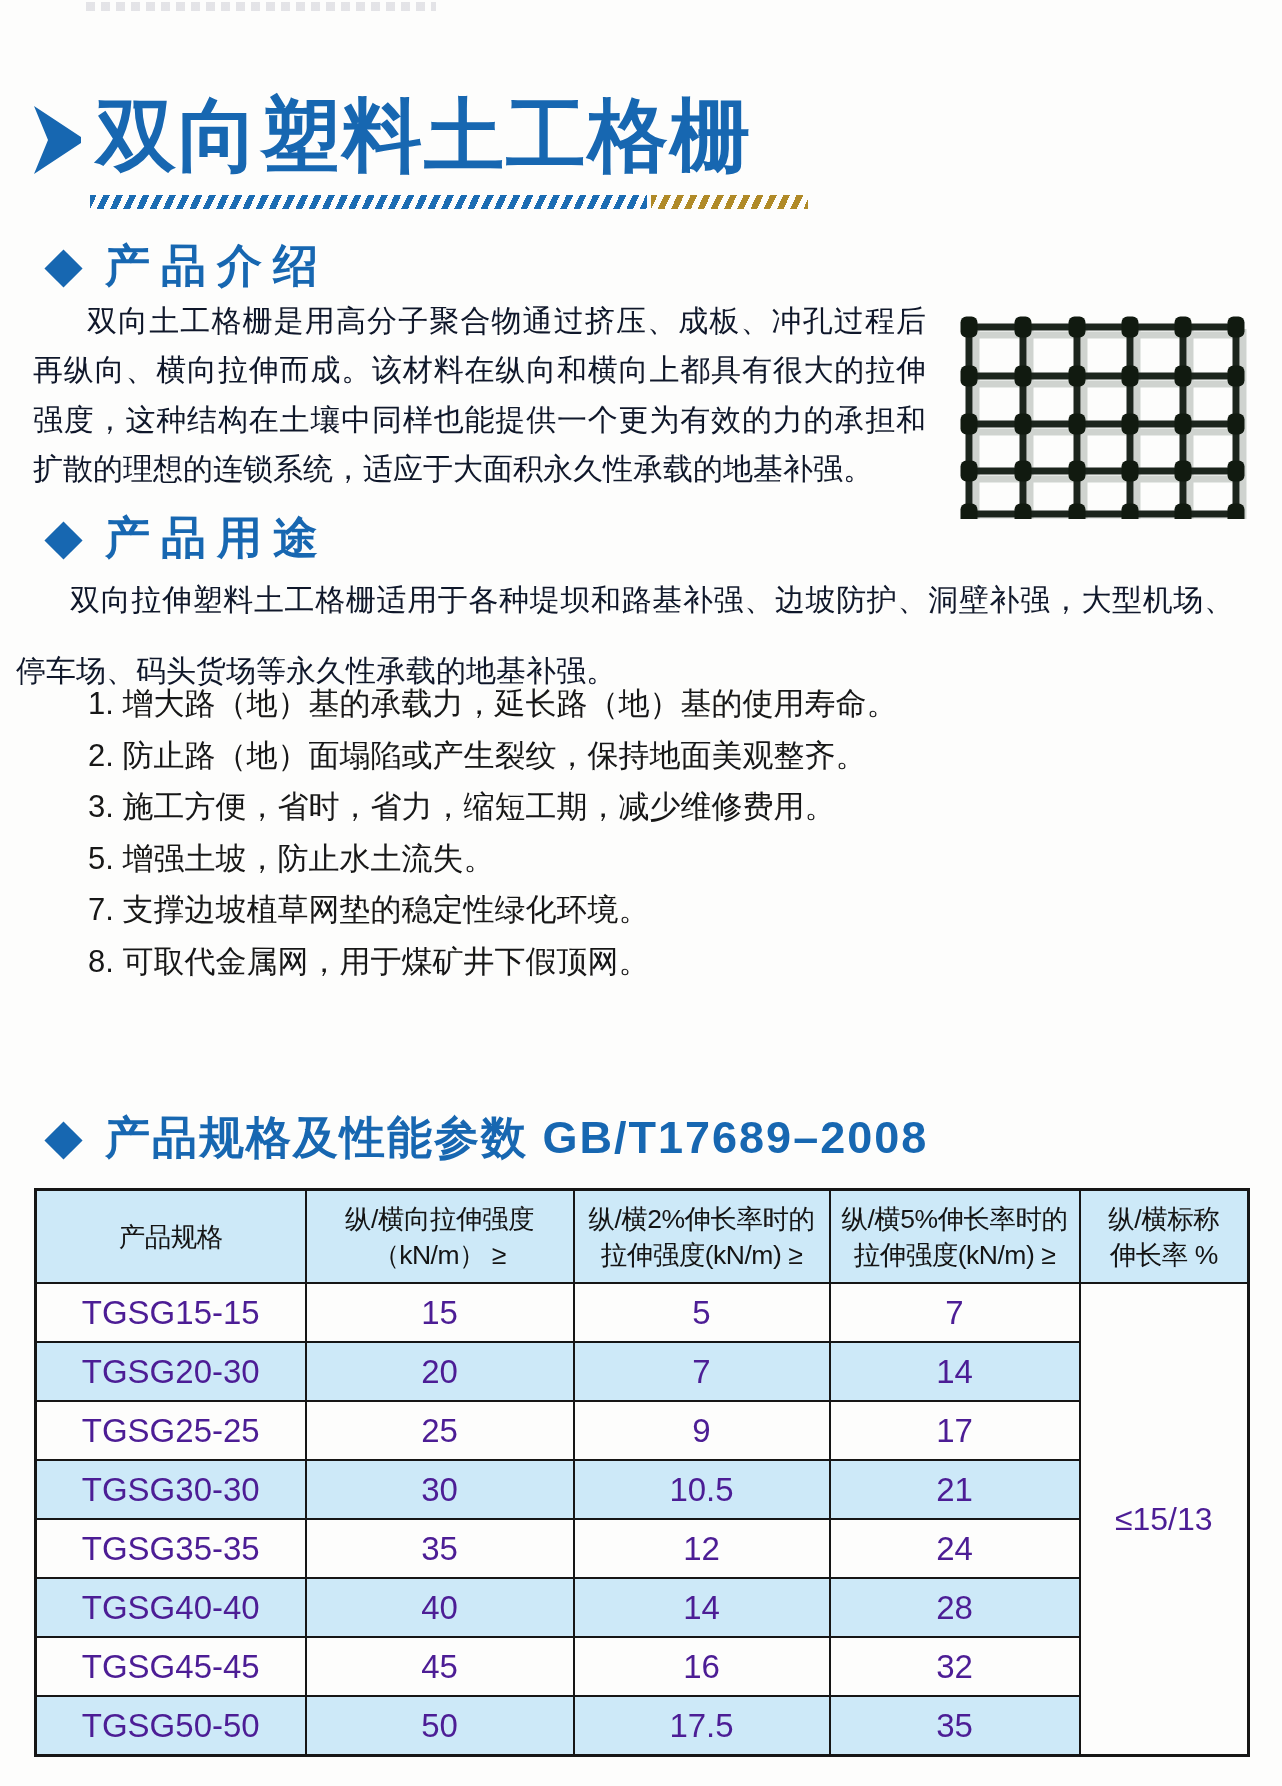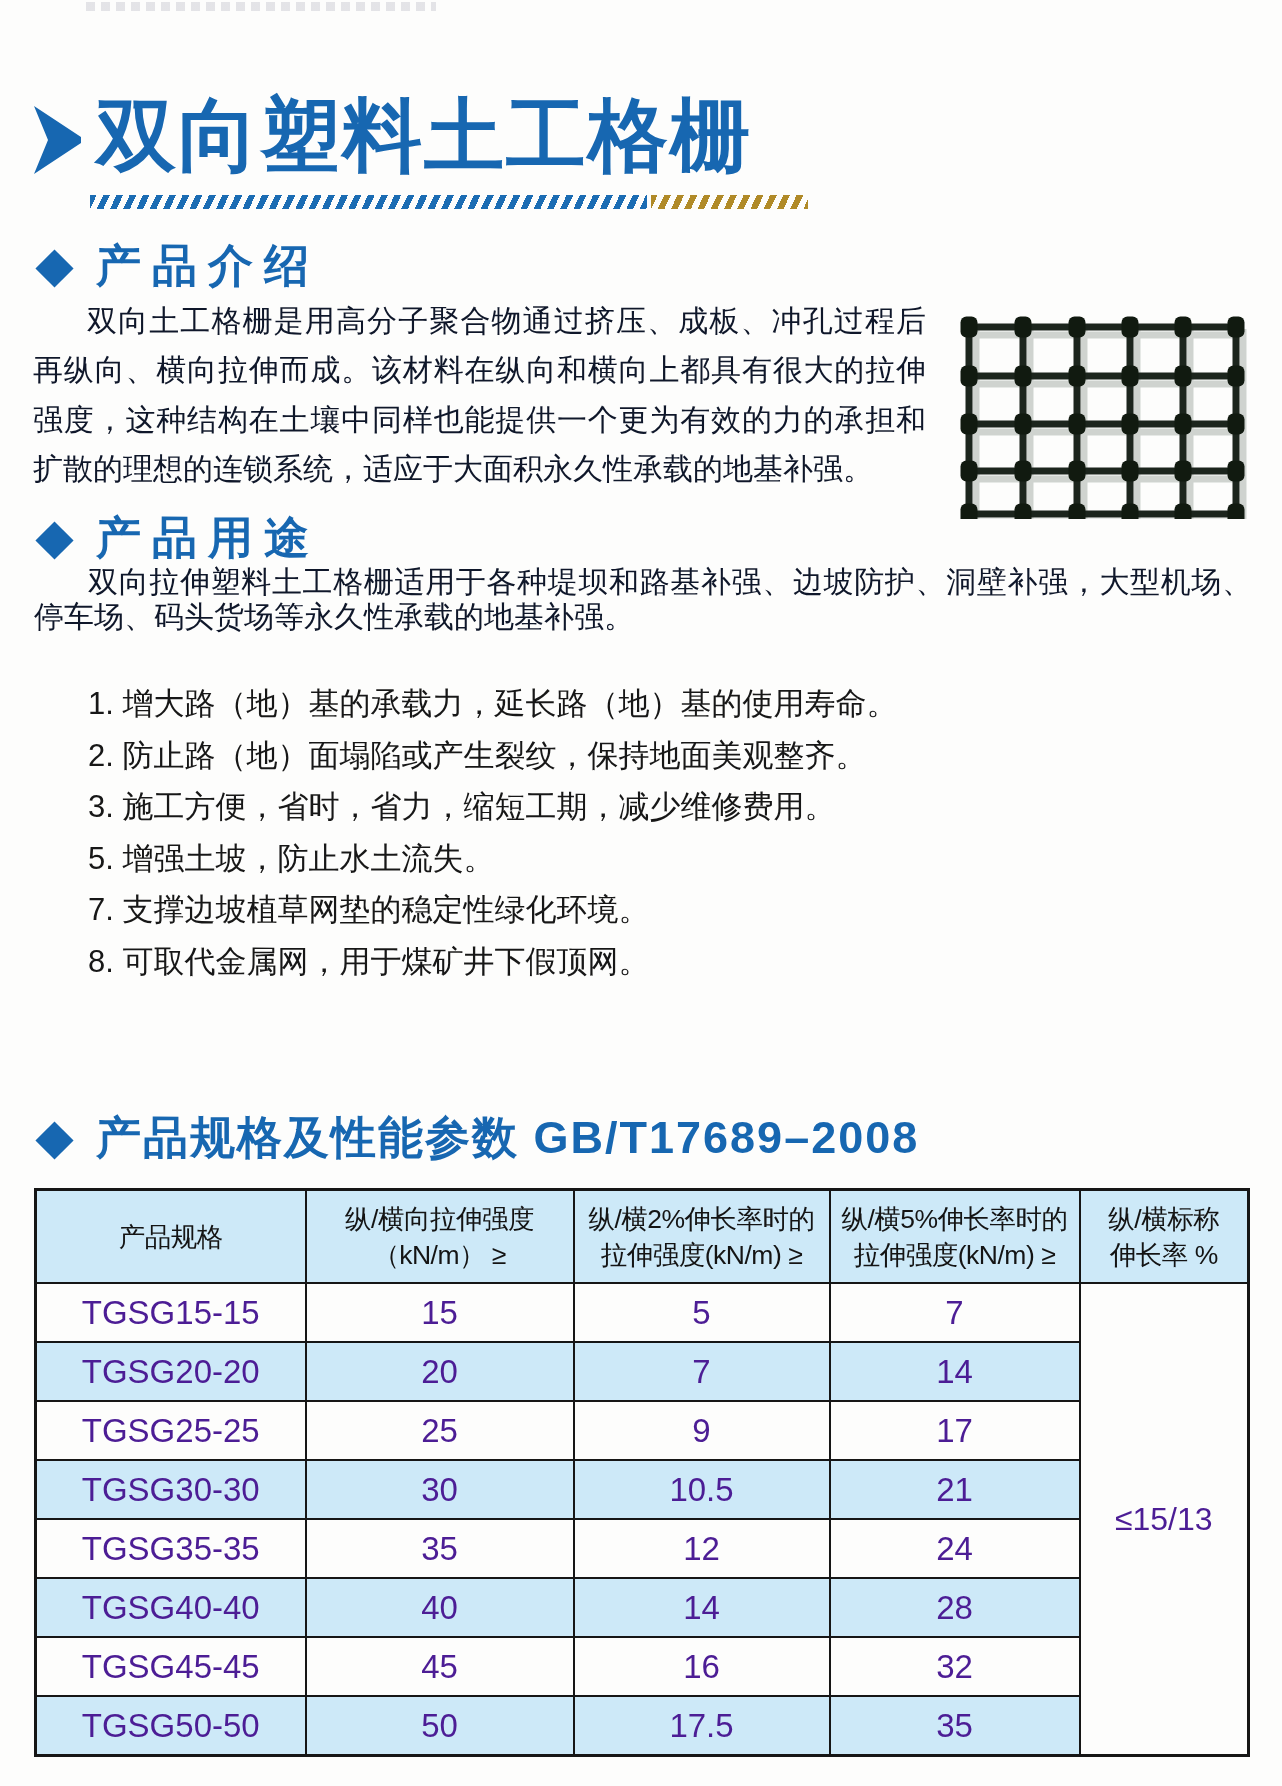--- a/index.html
+++ b/index.html
@@ -18,31 +18,31 @@
   .title-arrow{width:50px;height:68px;margin-top:22px;flex:0 0 auto;}
   .page-title{
     margin:0 0 0 12px;font-family:"Liberation Serif","DejaVu Serif",serif;
     font-weight:bold;font-size:80px;line-height:104px;letter-spacing:2px;color:#1767b1;
   }
   .stripe-row{position:absolute;top:195px;left:90px;height:14px;font-size:0;}
   .stripe{display:inline-block;height:14px;vertical-align:top;}
   .stripe.blue{width:557px;background:repeating-linear-gradient(115deg,#1b6cb3 0 6px,#fdfdfc 6px 12px);}
   .stripe.gold{width:157px;margin-left:4px;background:repeating-linear-gradient(115deg,#b08a28 0 6px,#fdfdfc 6px 12px);}
   
-  .sec-head{position:absolute;left:35px;display:flex;align-items:center;}
+  .sec-head{position:absolute;left:44px;display:flex;align-items:center;}
   .diamond{width:27px;height:27px;background:#1767b1;transform:rotate(45deg);margin:4px 14px 0 6px;flex:0 0 auto;}
   .sec-head h2{margin:0 0 0 14px;font-size:45px;line-height:52px;font-weight:bold;color:#1767b1;letter-spacing:11px;white-space:nowrap;}
   .sec-head.specs h2{letter-spacing:2px;}
   
   .intro-row{position:absolute;top:296px;left:33px;width:1216px;display:flex;}
   .body-text{font-size:30px;line-height:49.4px;text-align:justify;text-justify:inter-ideograph;color:#0f172a;}
   .intro-text{width:893px;text-indent:54px;}
   .photo{margin:17px 0 0 31px;width:290px;height:206px;flex:0 0 auto;}
   
-  .usage-text{position:absolute;top:564px;left:34px;width:1218px;text-indent:54px;line-height:35px;}
+  .usage-text{position:absolute;top:564px;left:16px;width:1218px;text-indent:54px;line-height:71px;}
   .usage-list{position:absolute;top:678px;left:88px;width:1100px;font-size:31px;line-height:51.6px;color:#171717;}
   
   .spec-table{
     position:absolute;top:1188px;left:34px;width:1213px;
     border-collapse:collapse;table-layout:fixed;
     border:3px solid #161616;
   }
   .spec-table th,.spec-table td{border:2px solid #161616;text-align:center;vertical-align:middle;padding:0 2px;}
   .spec-table th{
     height:91px;background:#cde9f8;font-weight:normal;
@@ -179,21 +179,21 @@
     </thead>
     <tbody id="spec-table-body">
         <tr>
           <td>TGSG15-15</td>
           <td>15</td>
           <td>5</td>
           <td>7</td>
           <td rowspan="8" class="merged">≤15/13</td>
         </tr>
         <tr>
-          <td>TGSG20-20</td>
+          <td>TGSG20-30</td>
           <td>20</td>
           <td>7</td>
           <td>14</td>
         </tr>
         <tr>
           <td>TGSG25-25</td>
           <td>25</td>
           <td>9</td>
           <td>17</td>
         </tr>

